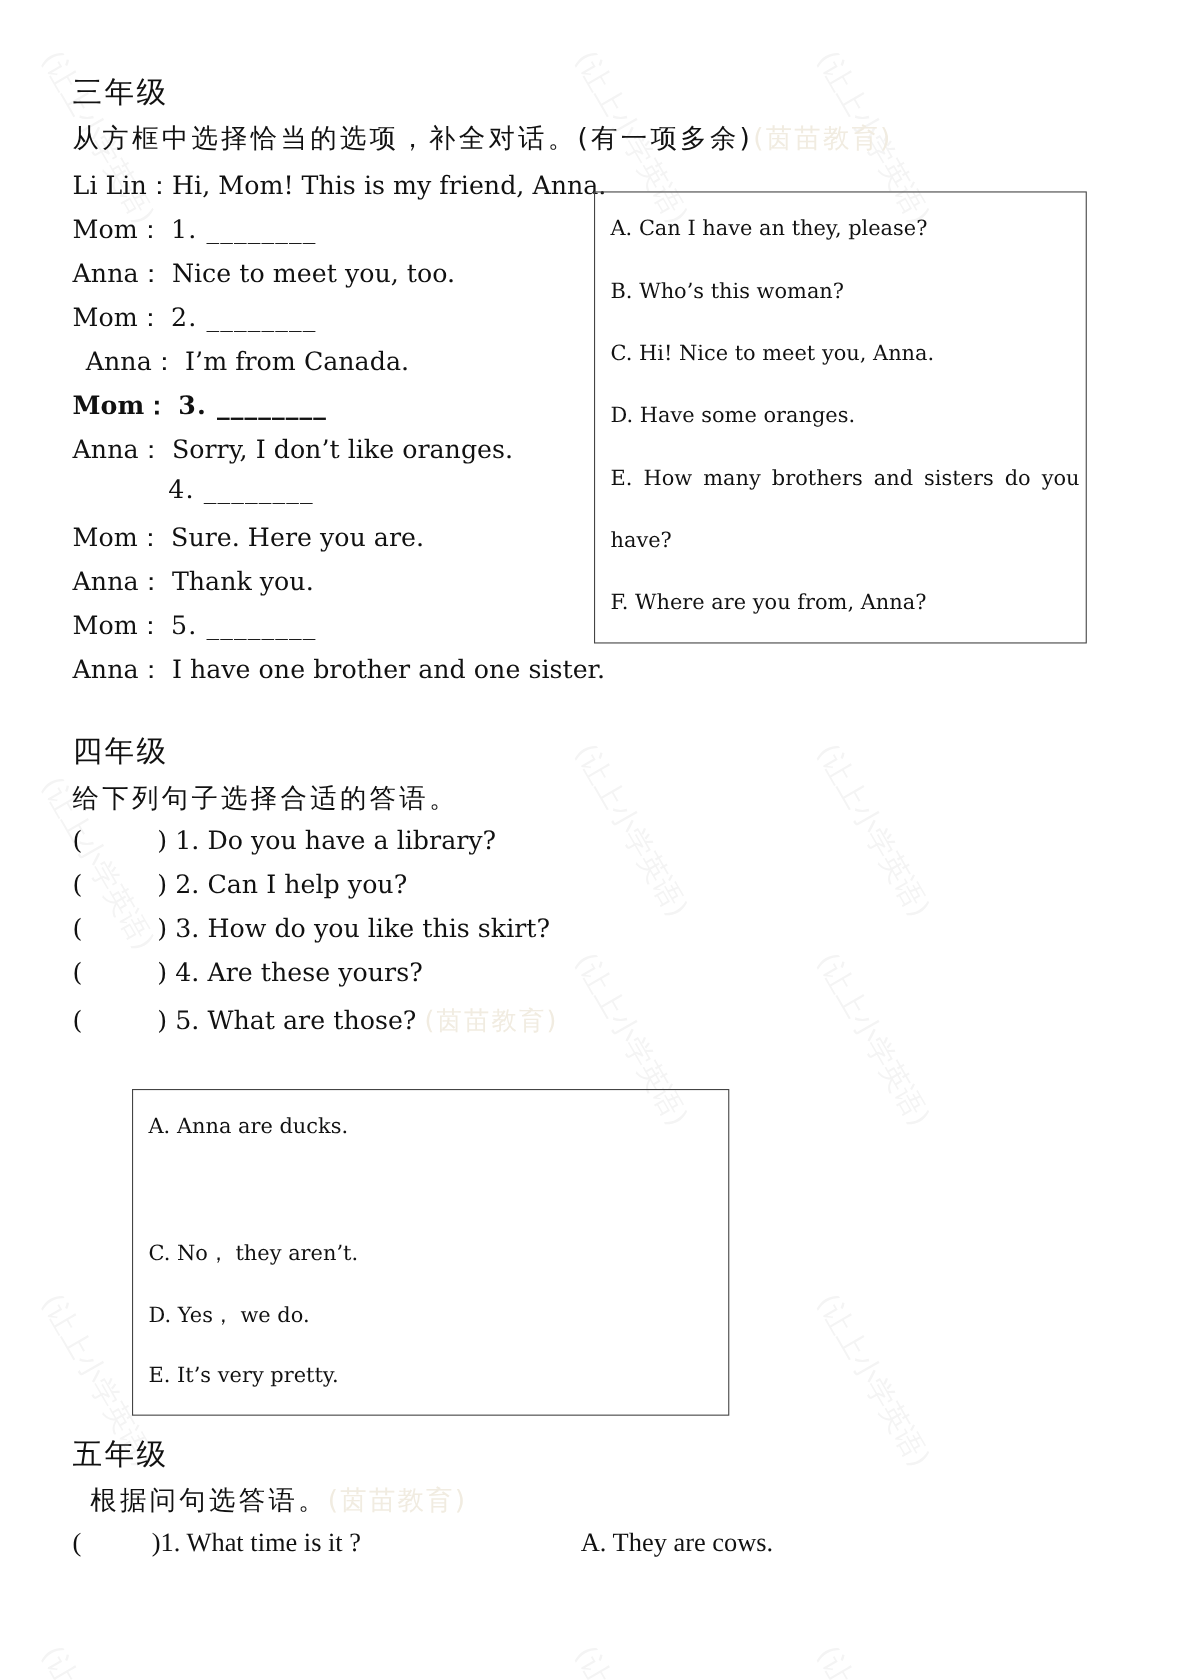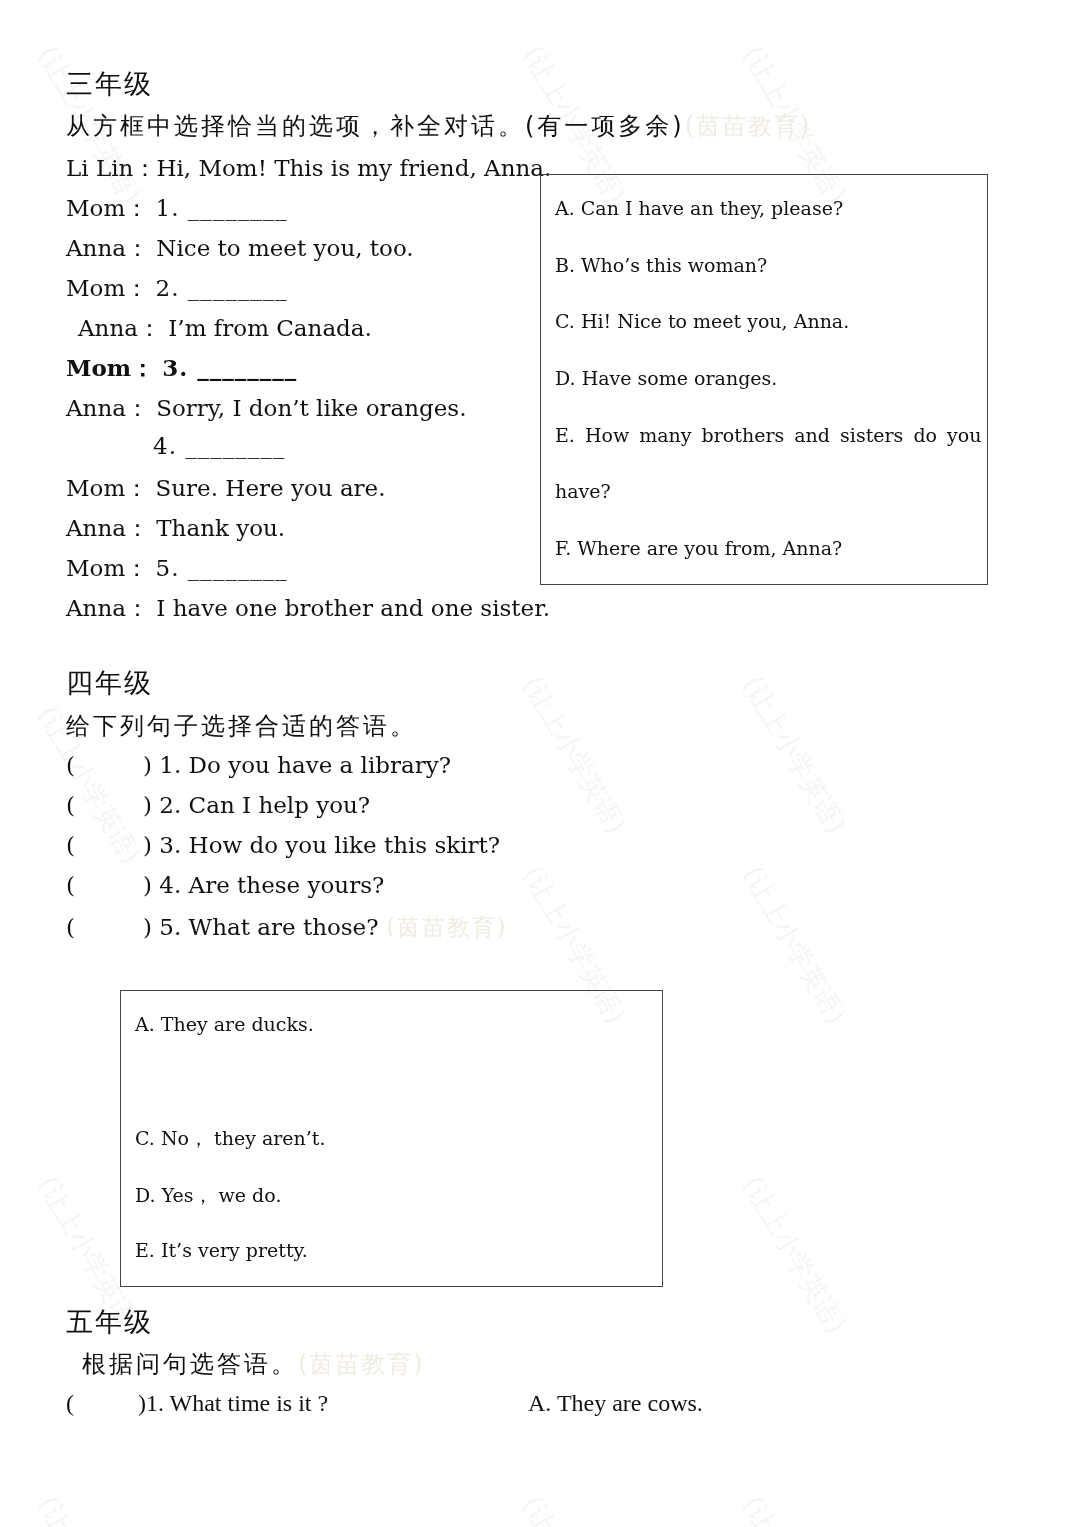--- a/index.html
+++ b/index.html
@@ -90,21 +90,21 @@
     <span>4. Are these yours?</span>
   </div>
   <div class="abs line" style="left:66px;top:912px;">
     <span class="paren"><span>(</span><span style="float:right">)</span></span>
     <span>5. What are those?</span>
     <span class="wm-inline" style="font-family:'DejaVu Sans',sans-serif;">(茵苗教育)</span>
   </div>
 </div>
 
 <div class="box" style="left:120px;top:990px;width:541px;height:295px;">
-  <div class="opt" style="top:22px;">A. They are ducks.</div>
+  <div class="opt" style="top:22px;">A. Anna are ducks.</div>
   <div class="opt" style="top:135px;">C. No， they aren’t.</div>
   <div class="opt" style="top:192px;">D. Yes， we do.</div>
   <div class="opt" style="top:248px;">E. It’s very pretty.</div>
 </div>
 
 <div class="abs heading" style="left:66px;top:1304px;">五年级</div>
 <div class="abs instr" style="left:82px;top:1348px;text-align:right;">
   <span>根据问句选答语。</span><span class="wm-inline">(茵苗教育)</span>
 </div>
 <div class="abs line q5" style="left:66px;top:1390px;">

